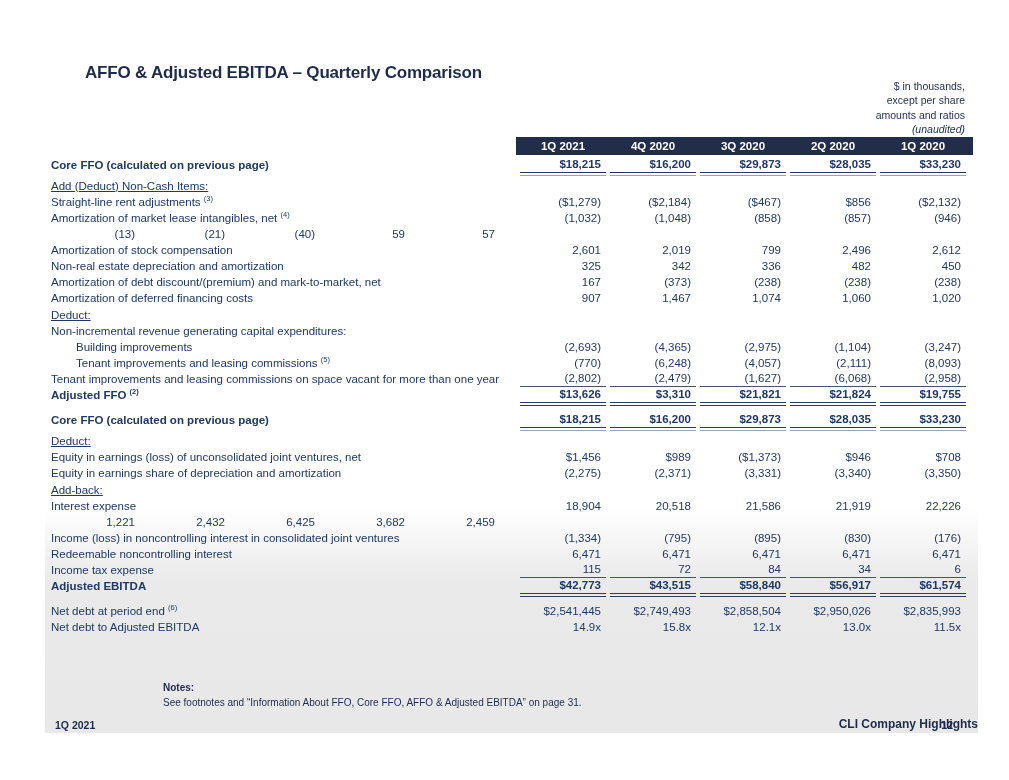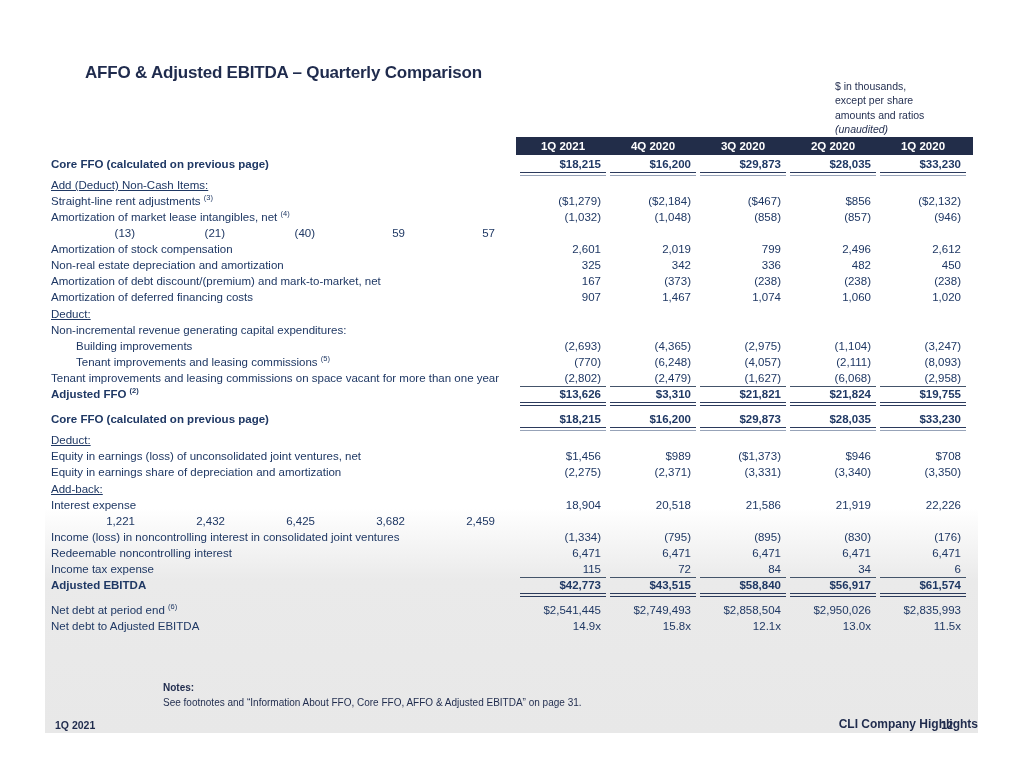--- a/index.html
+++ b/index.html
@@ -10,36 +10,36 @@
     position:absolute; left:45px; top:8px; width:933px; height:725px;
     background:linear-gradient(to bottom, #ffffff 0%, #ffffff 69%, #eaeaea 79%, #e8e8e8 100%);
   }
 
   .title {
     position:absolute; left:40px; top:55px; width:680px;
     font-size:17px; font-weight:bold; color:#1f2b4d; letter-spacing:-0.2px;
   }
   .units-note {
     position:absolute; left:790px; top:57px; width:130px;
-    text-align:left; font-size:10.5px; color:#1f2b4d; line-height:1.35;
+    text-align:right; font-size:10.5px; color:#1f2b4d; line-height:1.35;
     white-space:pre-line;
   }
   .units-note .unaudited { font-style:italic; }
 
   .table-wrap { position:absolute; left:5px; top:129px; width:923px; color:#1f3864; }
 
   .col-head {
     display:flex; margin-left:466px; background:#222d49; height:18px; align-items:center;
   }
   .col-head .hcell {
     width:86px; margin-left:4px; text-align:center; color:#ffffff;
     font-weight:bold; font-size:11.5px;
   }
 
-  .t-row { display:flex; align-items:flex-start; min-height:16px; font-size:11.5px; line-height:15px; }
+  .t-row { display:flex; align-items:center; min-height:16px; font-size:11.5px; line-height:15px; }
   .t-label { flex:0 0 466px; padding-left:1px; white-space:nowrap; overflow:visible; }
   .t-label.indent { padding-left:26px; }
   .t-label.section { text-decoration:underline; }
   .bold { font-weight:bold; }
   .t-label sup { font-size:7.5px; vertical-align:super; line-height:0; }
   .t-val { width:86px; margin-left:4px; text-align:right; padding-right:5px; position:relative; }
 
   .gap { margin-top:9px; }
   .section-row { margin-top:1px; }
   .first-row { margin-top:2px; }

